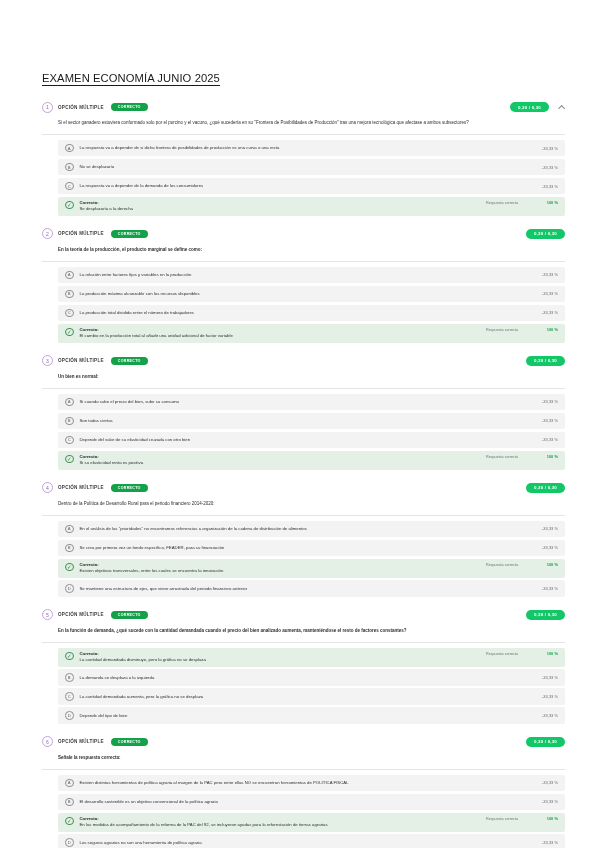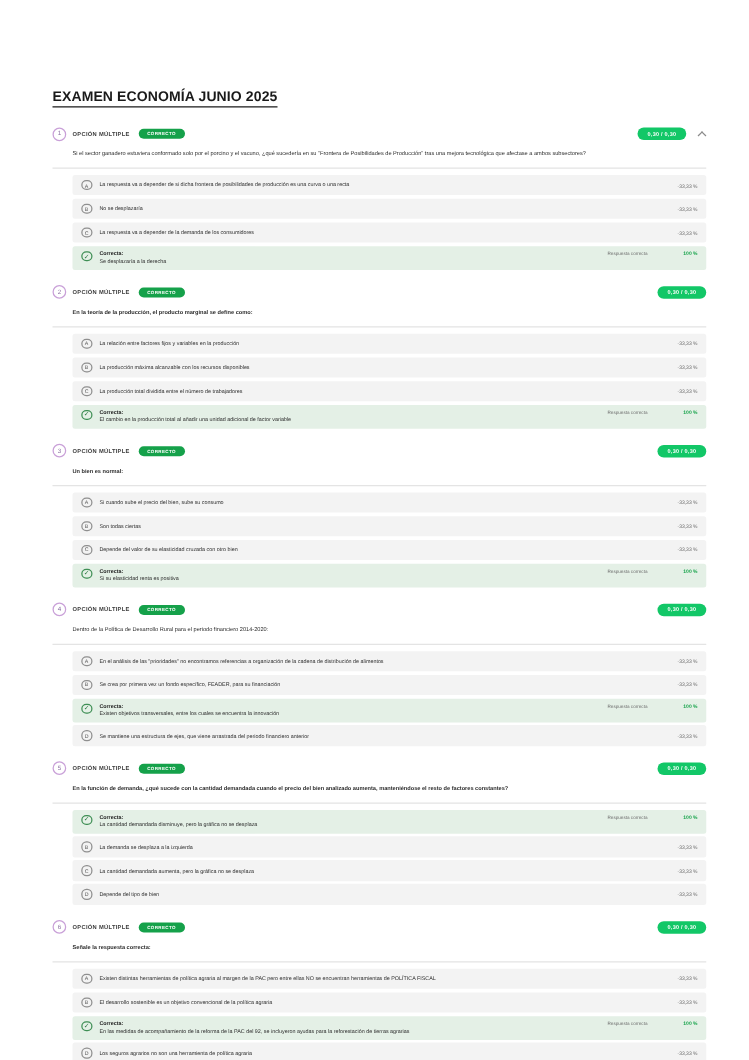--- a/index.html
+++ b/index.html
@@ -16,21 +16,21 @@
   .page {
     width: 599px;
     min-height: 848px;
     background: #ffffff;
     padding: 68px 28px 0 28px;
   }
 
   
   .exam-title {
     font-size: 11.2px;
-    font-weight: bold;
+    font-weight: normal;
     letter-spacing: 0.1px;
     color: #1a1a1a;
     border-bottom: 1.3px solid #1a1a1a;
     display: inline-block;
     padding-bottom: 1px;
     margin-left: 14px;
     margin-bottom: 14px;
   }
 
   

